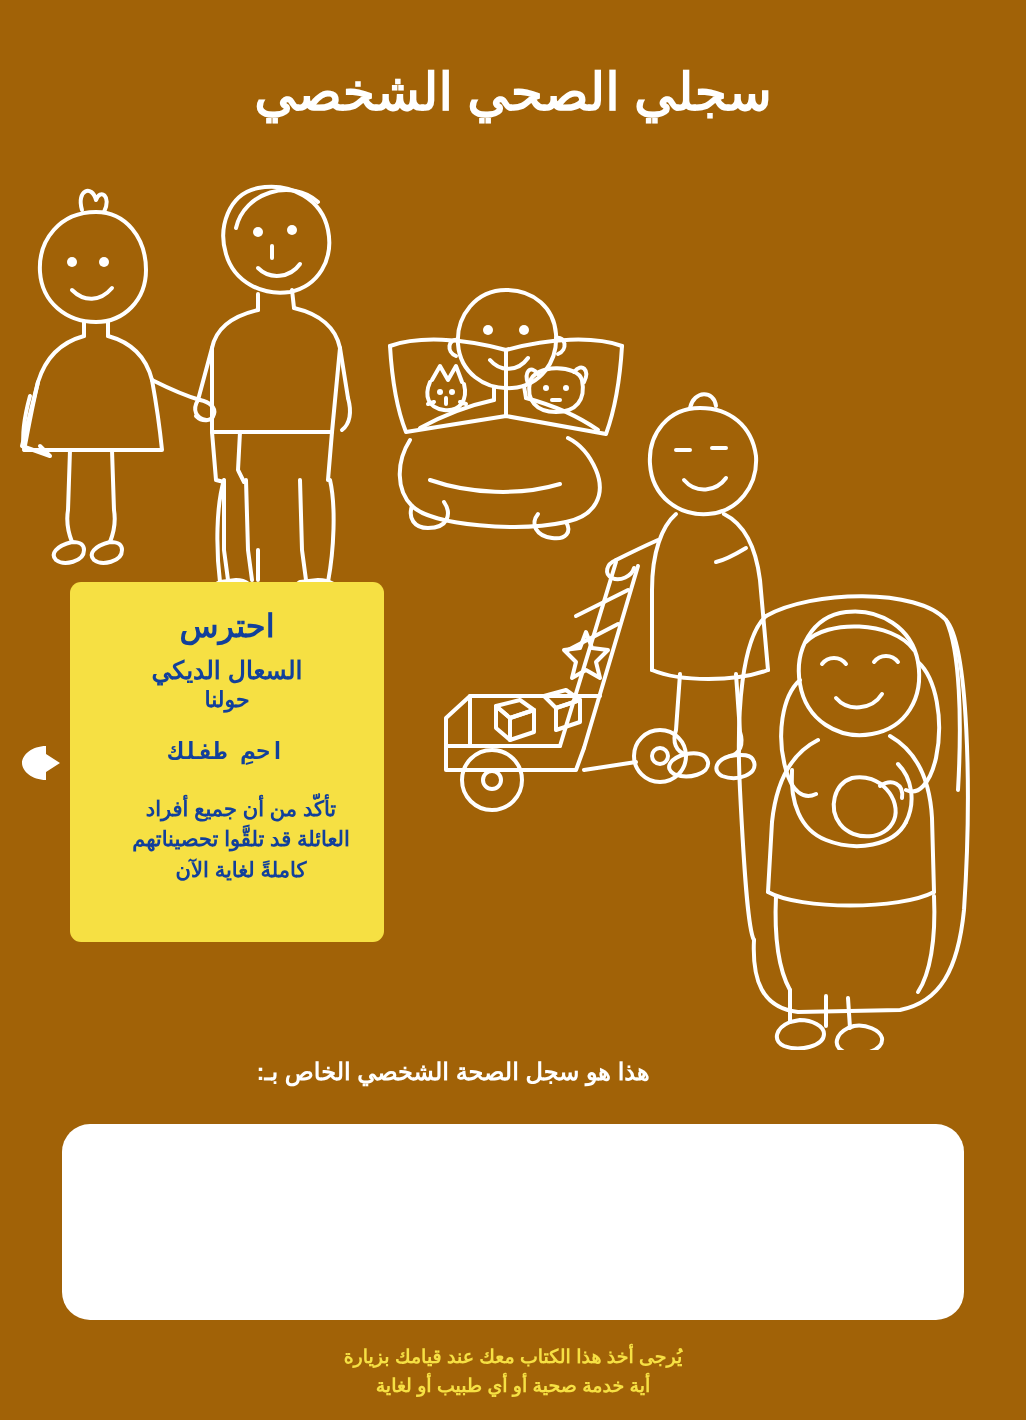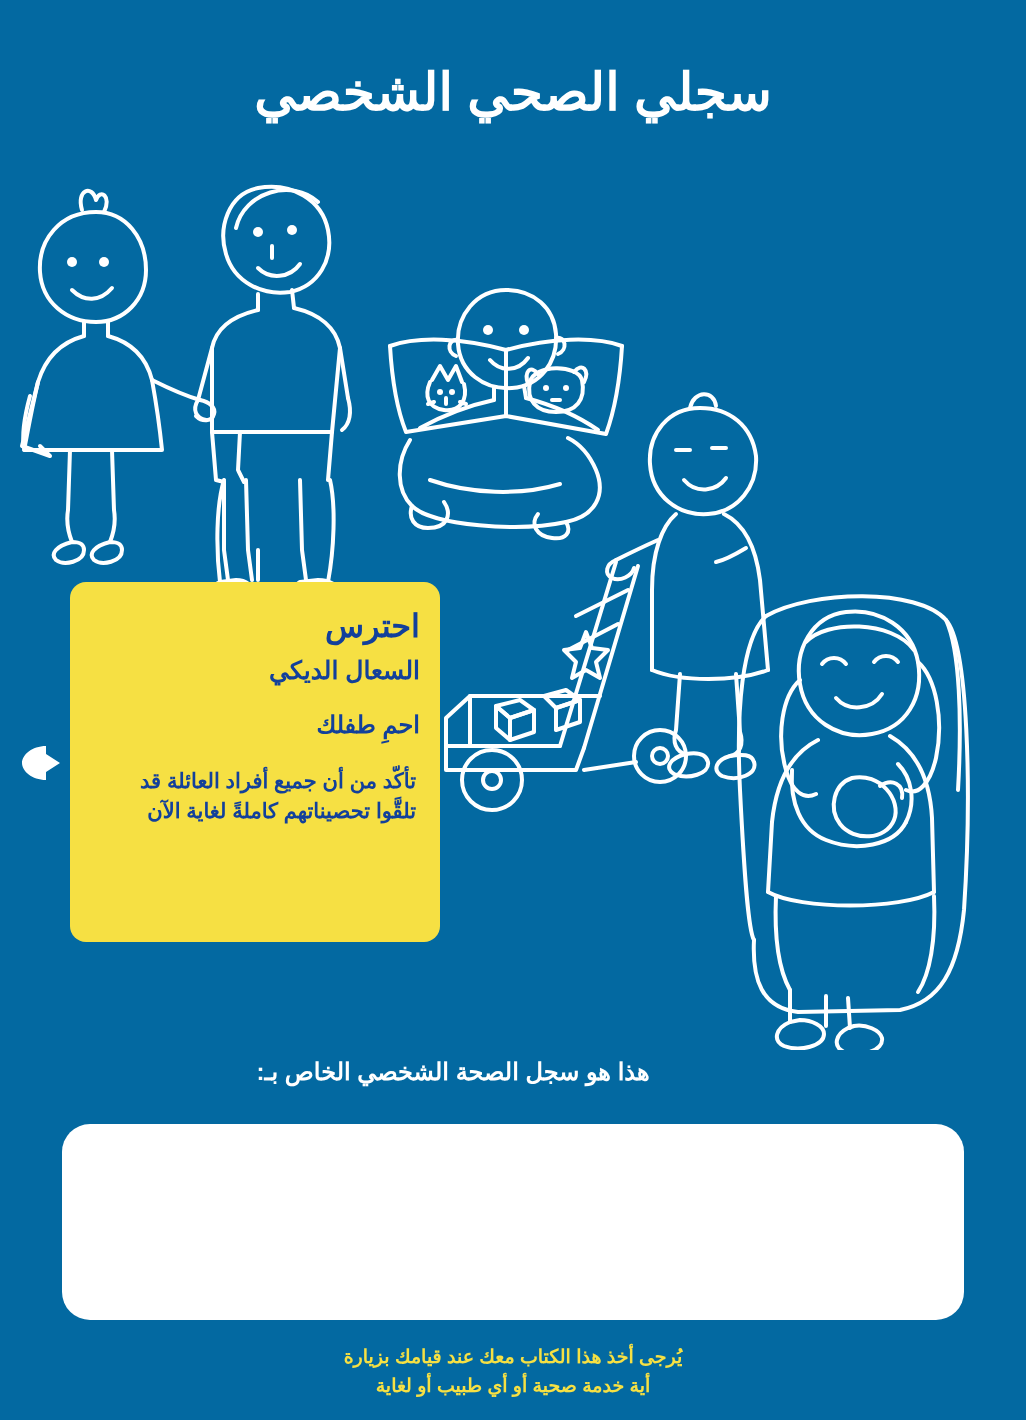--- a/index.html
+++ b/index.html
@@ -11,21 +11,21 @@
     height: 1420px;
     background: #12409b;
     font-family: "Liberation Sans", sans-serif;
     overflow: hidden;
     position: relative;
   }
   .page {
     position: relative;
     width: 1026px;
     height: 1420px;
-    background: #0369a1;
+    background: #a16207;
   }
   .title {
     position: absolute;
     top: 62px;
     left: 0;
     width: 1026px;
     text-align: center;
     color: #ffffff;
     font-size: 52px;
     font-weight: bold;
@@ -37,27 +37,27 @@
     top: 150px;
     left: 0;
     width: 1026px;
     height: 900px;
     pointer-events: none;
   }
   .alert-box {
     position: absolute;
     left: 70px;
     top: 582px;
-    width: 370px;
+    width: 314px;
     height: 360px;
     background: #f6e043;
-    border-radius: 16px;
+    border-radius: 11px;
     box-sizing: border-box;
     padding: 26px 20px 10px 20px;
-    text-align: right;
+    text-align: center;
     color: #12409b;
     direction: rtl;
   }
   .alert-title {
     font-size: 32px;
     font-weight: bold;
     line-height: 1.15;
     margin-bottom: 10px;
   }
   .alert-sub1 {
@@ -69,20 +69,21 @@
     font-size: 22px;
     font-weight: bold;
     line-height: 1.2;
     margin-top: 2px;
   }
   .alert-sub3 {
     font-size: 24px;
     font-weight: bold;
     margin-top: 26px;
     line-height: 1.2;
+    font-family: Liberation Mono, monospace;
   }
   .alert-body {
     font-size: 21px;
     font-weight: bold;
     margin-top: 26px;
     line-height: 1.45;
     padding: 0 4px;
     margin-left: 28px;
   }
   .arrow-left {
@@ -315,20 +316,21 @@
       <path d="M790 840 L 790 872 M826 846 L 826 876"></path>
       <path d="M790 872 C 776 878, 772 890, 784 896 C 800 902, 824 896, 824 884 C 824 876, 812 870, 800 870 Z"></path>
       <path d="M848 848 L 850 878"></path>
       <path d="M848 878 C 836 884, 832 896, 844 902 C 862 908, 884 900, 882 888 C 880 880, 866 874, 854 876 Z"></path>
     </g>
   </svg>
 
   <div class="alert-box">
     <div class="alert-title">احترس</div>
     <div class="alert-sub1">السعال الديكي</div>
+    <div class="alert-sub2">حولنا</div>
     <div class="alert-sub3">احمِ طفلك</div>
     <div class="alert-body">تأكّد من أن جميع أفراد العائلة قد تلقَّوا تحصيناتهم كاملةً لغاية الآن</div>
   </div>
 
   <svg class="arrow-left" viewBox="0 0 46 46" xmlns="http://www.w3.org/2000/svg">
     <path d="M30 6 C 16 6, 6 15, 6 23 C 6 31, 16 40, 30 40 L 30 32 L 44 23 L 30 14 Z" fill="#ffffff"></path>
   </svg>
 
   <div class="owner-label">هذا هو سجل الصحة الشخصي الخاص بـ:</div>
 

